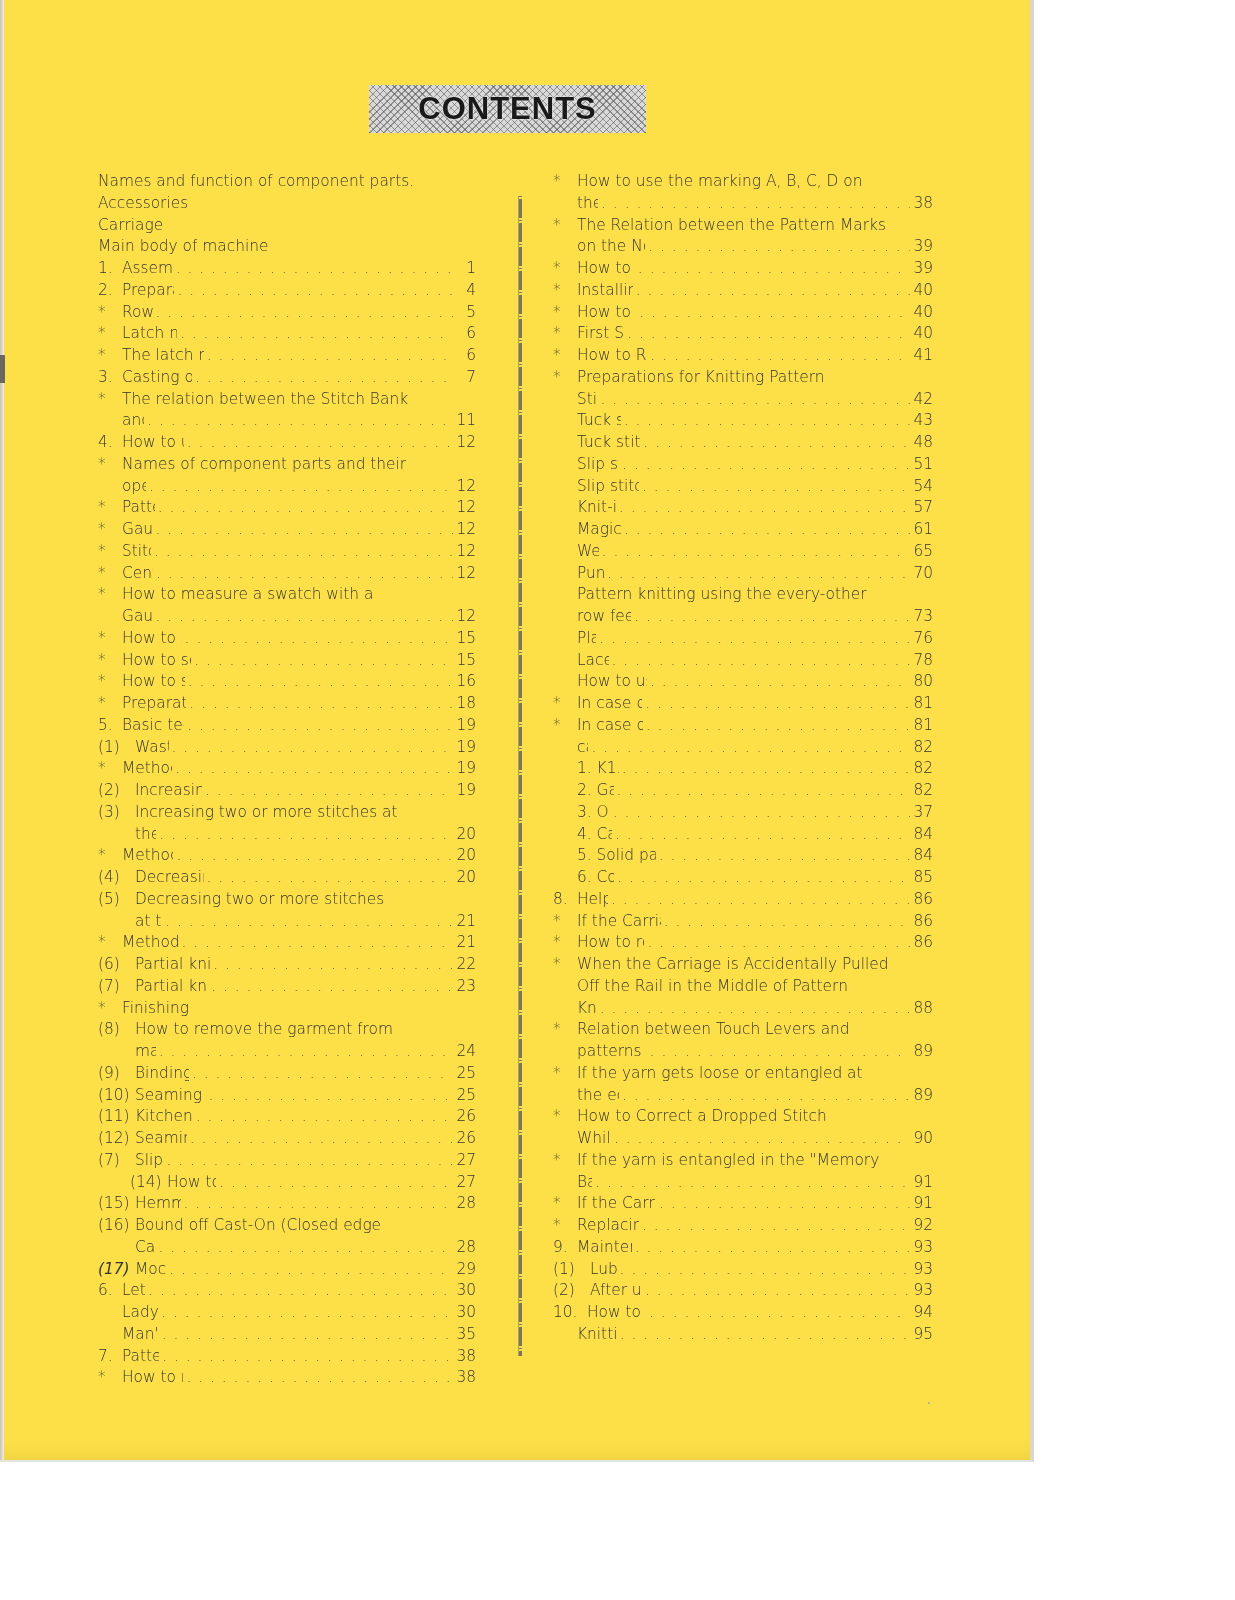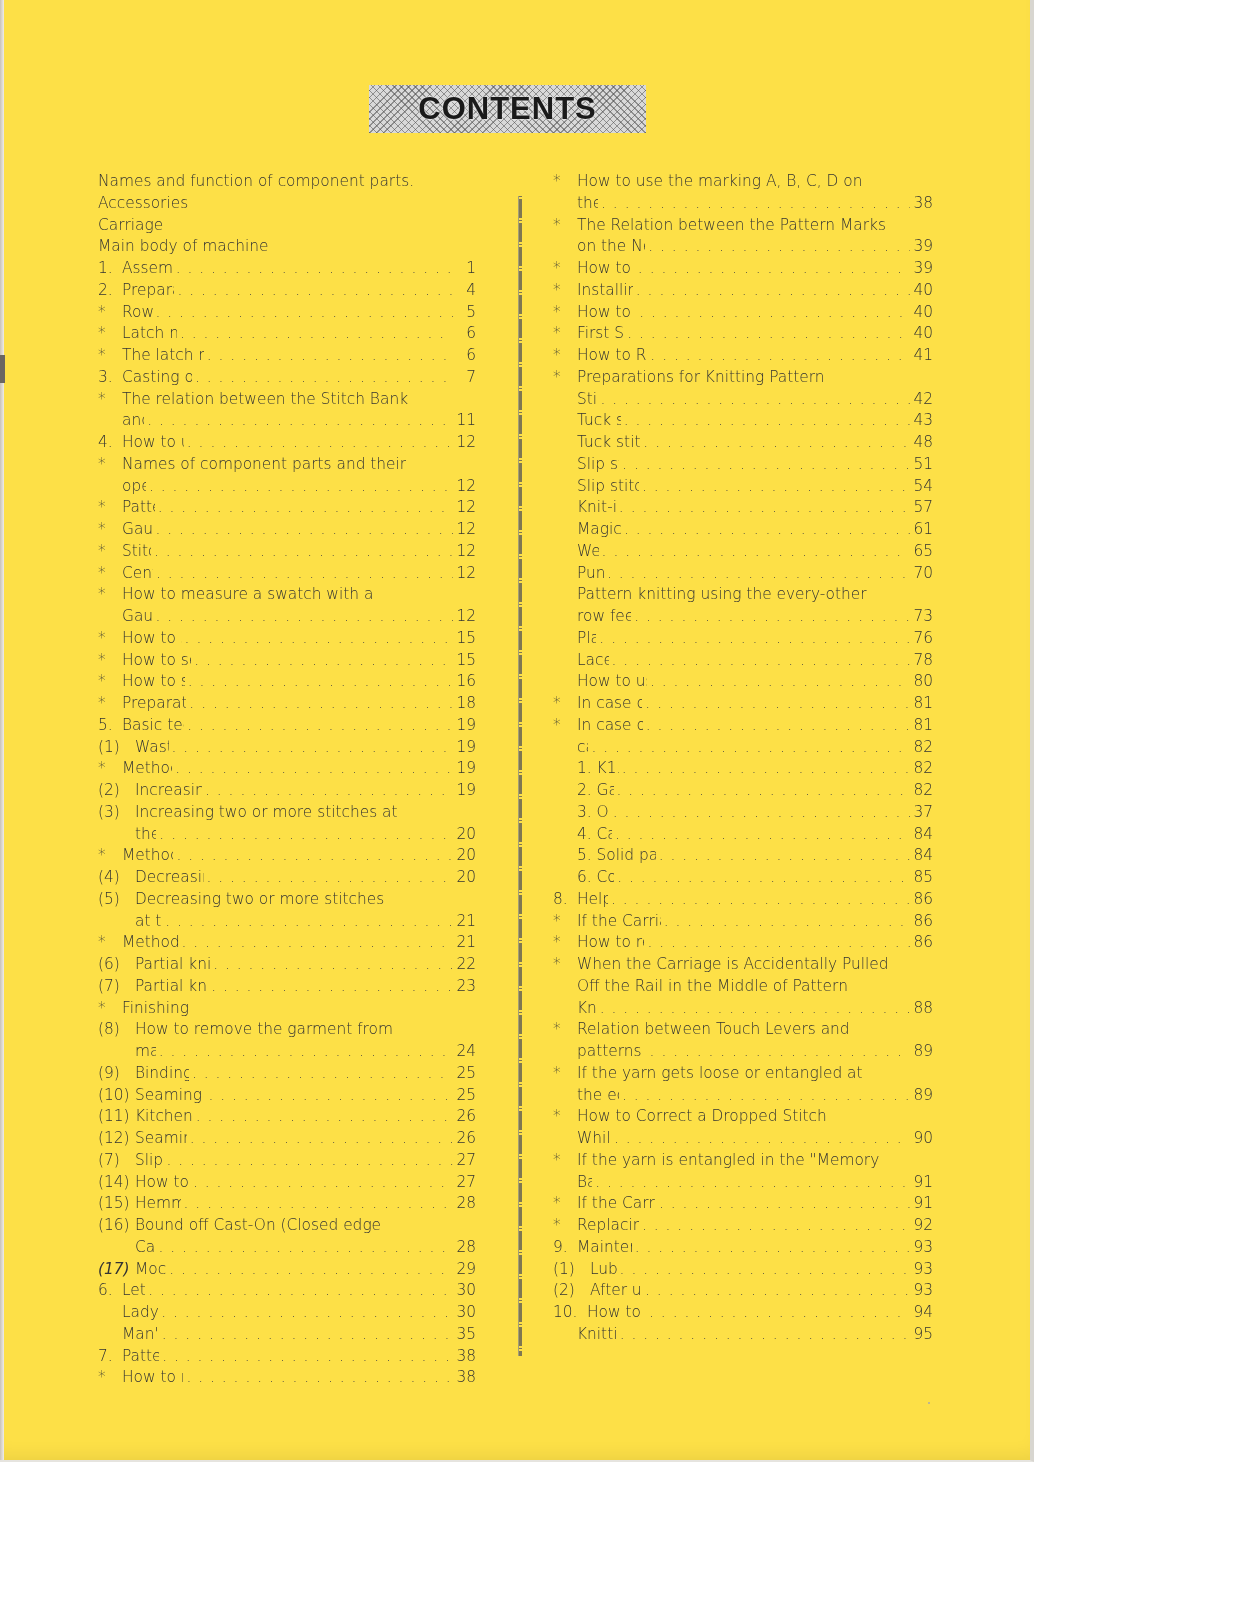--- a/index.html
+++ b/index.html
@@ -326,21 +326,21 @@
         <span class="dots"></span>
         <span class="pg">26</span>
       </div>
       <div class="row">
         <span class="mark" style="width: 37px;">(7)</span>
         <span class="txt">Slip stitches</span>
         <span class="dots"></span>
         <span class="pg">27</span>
       </div>
       <div class="row">
-        <span class="mark" style="width: 37px;">(14)</span>
+        <span class="mark" style="width: 37px; margin-left: 32px;">(14)</span>
         <span class="txt">How to make buttonholes</span>
         <span class="dots"></span>
         <span class="pg">27</span>
       </div>
       <div class="row">
         <span class="mark" style="width: 37px;">(15)</span>
         <span class="txt">Hemming a garment</span>
         <span class="dots"></span>
         <span class="pg">28</span>
       </div>

